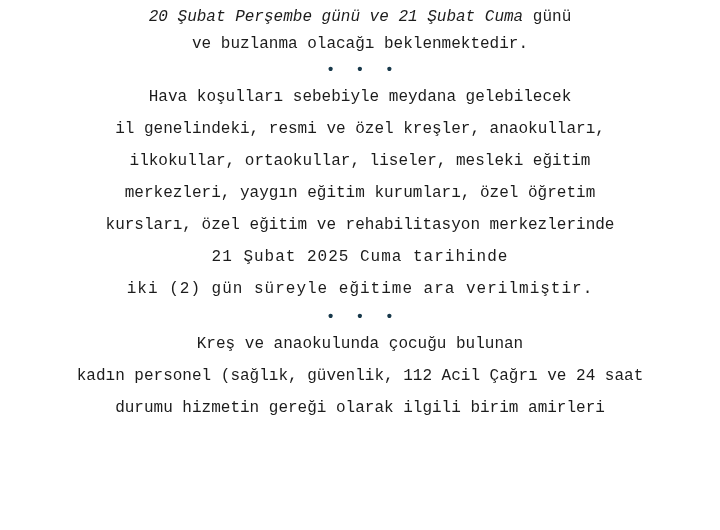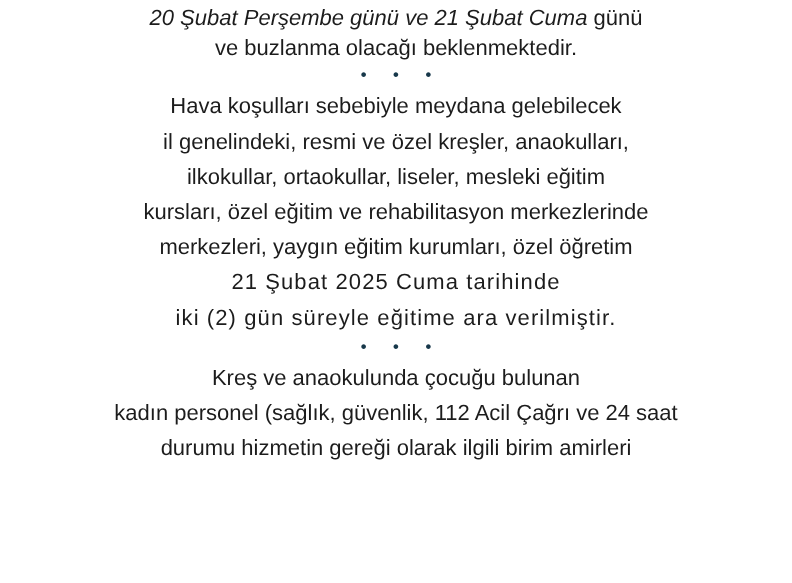--- a/index.html
+++ b/index.html
@@ -16,22 +16,23 @@
   }
   .announcement {
     width: 720px;
     height: 530px;
     overflow: hidden;
     text-align: center;
     padding-top: 4px;
     box-sizing: border-box;
   }
   .para {
-    font-size: 20px;
+    font-size: 16px;
     font-weight: 500;
+    font-family: Liberation Mono, monospace;
   }
   .para .line {
     white-space: nowrap;
   }
   .intro .line {
     line-height: 27px;
   }
   .decision .line,
   .personnel .line {
     line-height: 32px;
@@ -62,22 +63,22 @@
     <div class="line"><span class="italic">20 Şubat Perşembe günü ve 21 Şubat Cuma</span><span> günü</span></div>
     <div class="line">ve buzlanma olacağı beklenmektedir.</div>
   </div>
 
   <div class="separator">• • •</div>
 
   <div class="para decision">
     <div class="line">Hava koşulları sebebiyle meydana gelebilecek</div>
     <div class="line">il genelindeki, resmi ve özel kreşler, anaokulları,</div>
     <div class="line">ilkokullar, ortaokullar, liseler, mesleki eğitim</div>
+    <div class="line">merkezleri, yaygın eğitim kurumları, özel öğretim</div>
     <div class="line">kursları, özel eğitim ve rehabilitasyon merkezlerinde</div>
-    <div class="line">merkezleri, yaygın eğitim kurumları, özel öğretim</div>
     <div class="line spaced">21 Şubat 2025 Cuma tarihinde</div>
     <div class="line spaced">iki (2) gün süreyle eğitime ara verilmiştir.</div>
   </div>
 
   <div class="separator">• • •</div>
 
   <div class="para personnel">
     <div class="line">Kreş ve anaokulunda çocuğu bulunan</div>
     <div class="line">kadın personel (sağlık, güvenlik, 112 Acil Çağrı ve 24 saat</div>
     <div class="line">durumu hizmetin gereği olarak ilgili birim amirleri</div>

